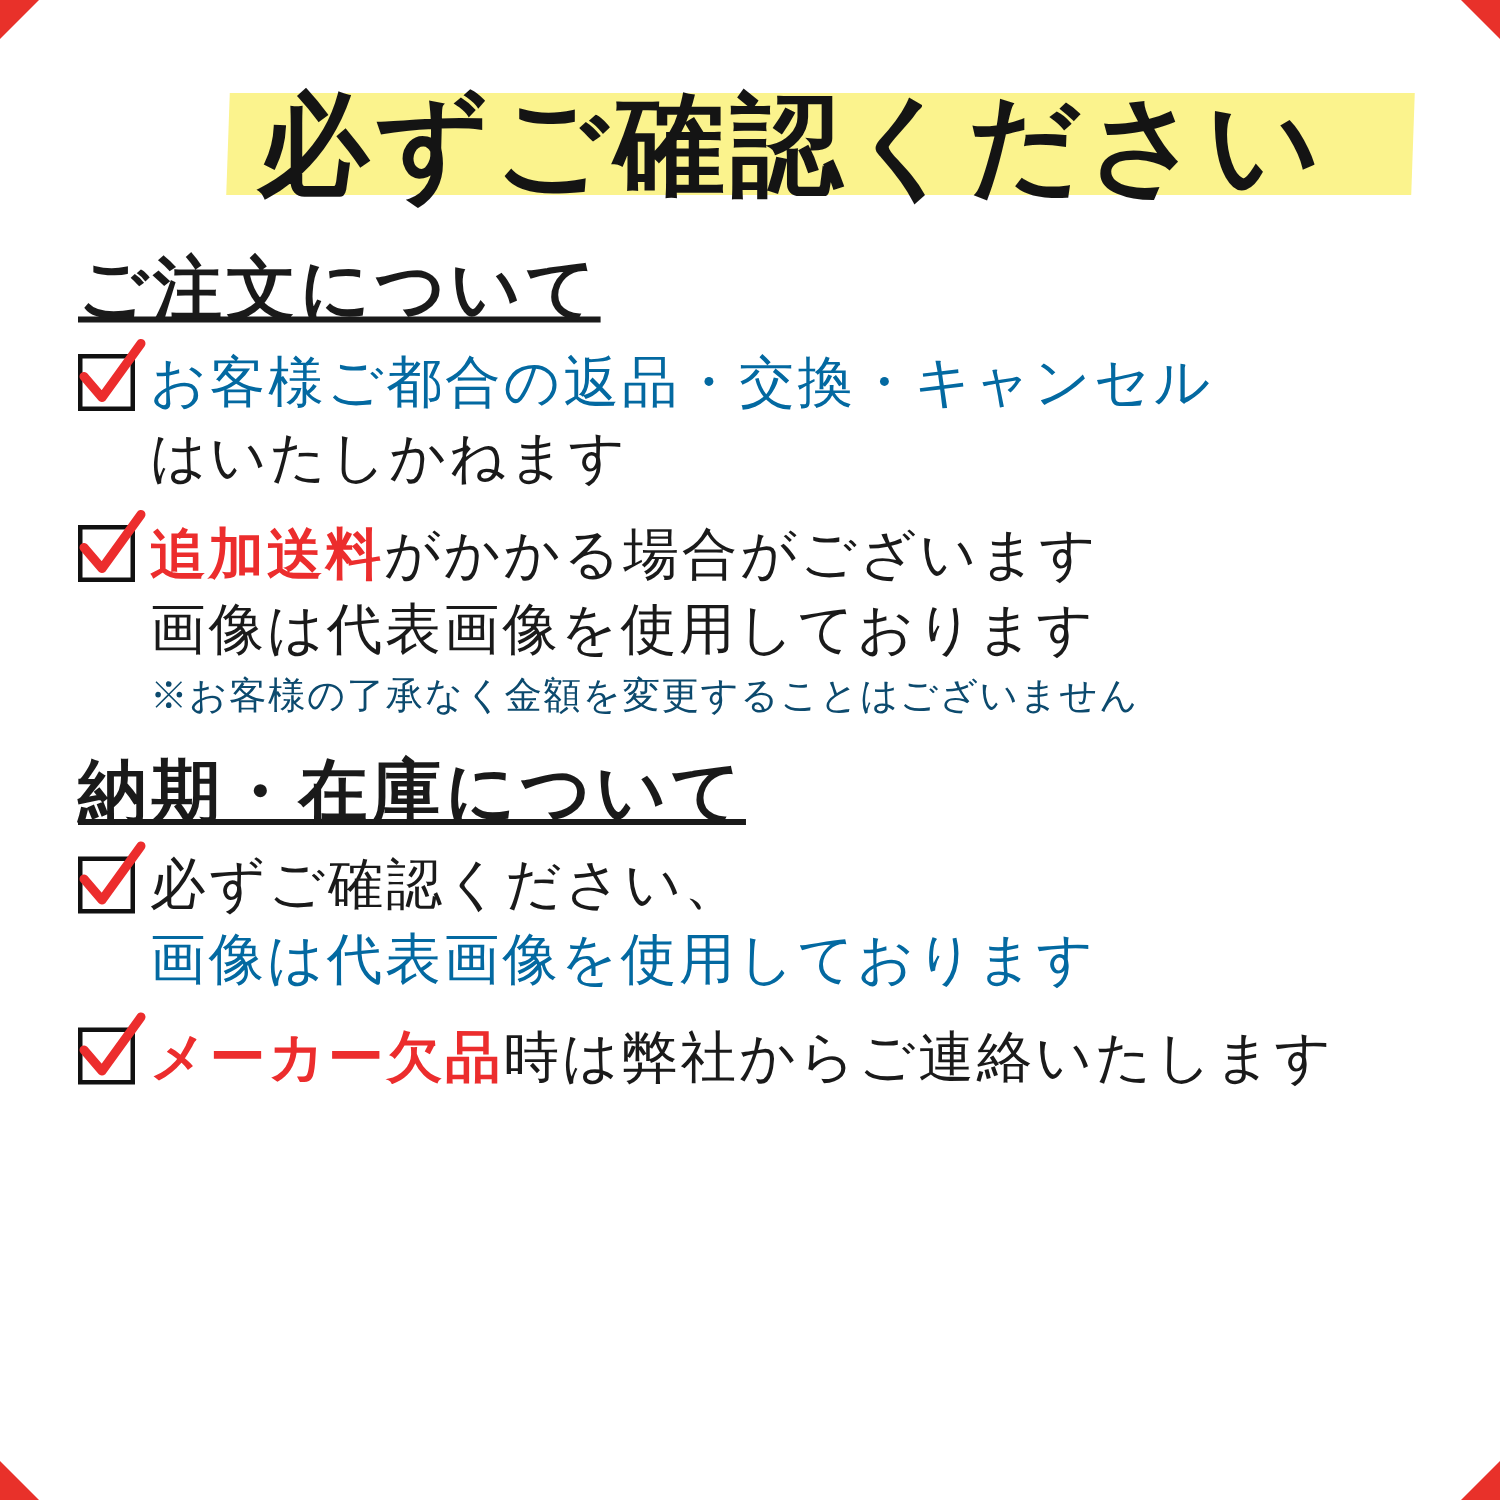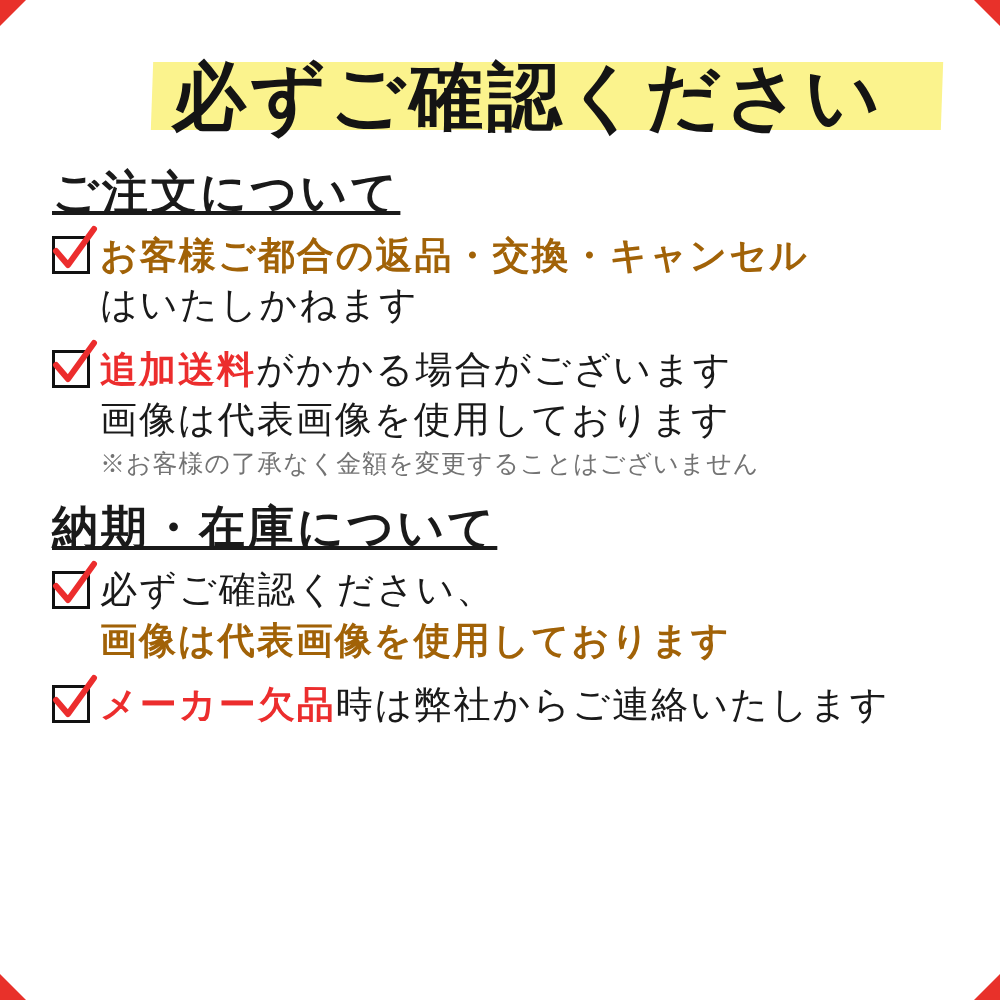--- a/index.html
+++ b/index.html
@@ -119,27 +119,27 @@
   }
   .line {
     font-size: 37px;
     line-height: 50px;
     color: #1a1a1a;
     letter-spacing: 2px;
     white-space: nowrap;
     font-family: "DejaVu Serif", serif;
   }
   .line.red {
-    color: #a16207;
-    font-weight: bold;
+    color: #0369a1;
+    font-weight: normal;
   }
   .note {
     font-size: 25px;
     line-height: 38px;
-    color: #737373;
+    color: #0c4a6e;
     letter-spacing: 1px;
     white-space: nowrap;
     font-family: "DejaVu Serif", serif;
   }
   .mixed .seg-red {
     color: #ec2d2d;
     font-weight: bold;
   }
   .mixed .seg-black {
     color: #1a1a1a;

